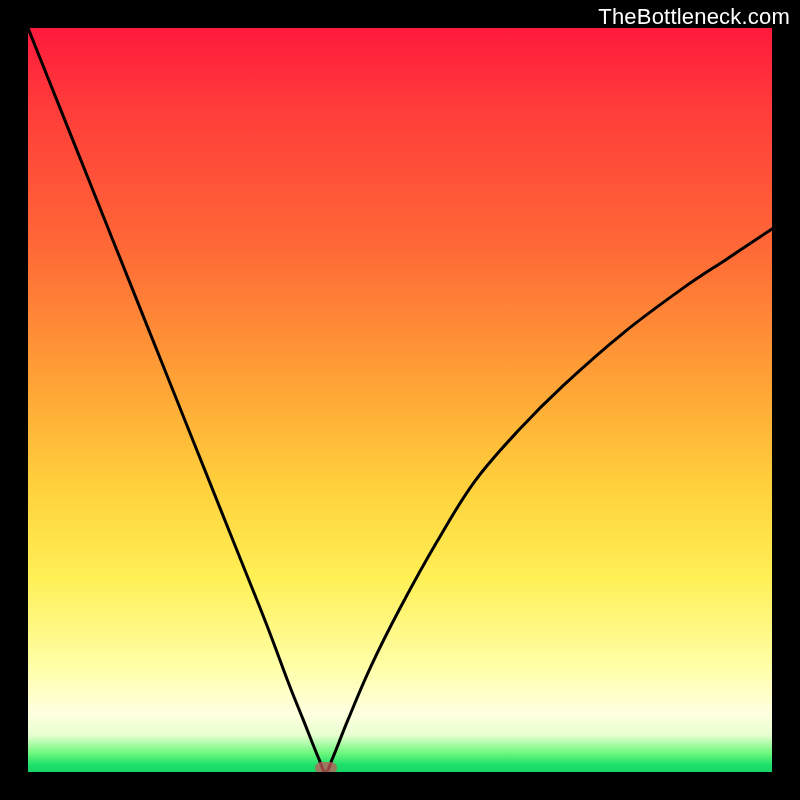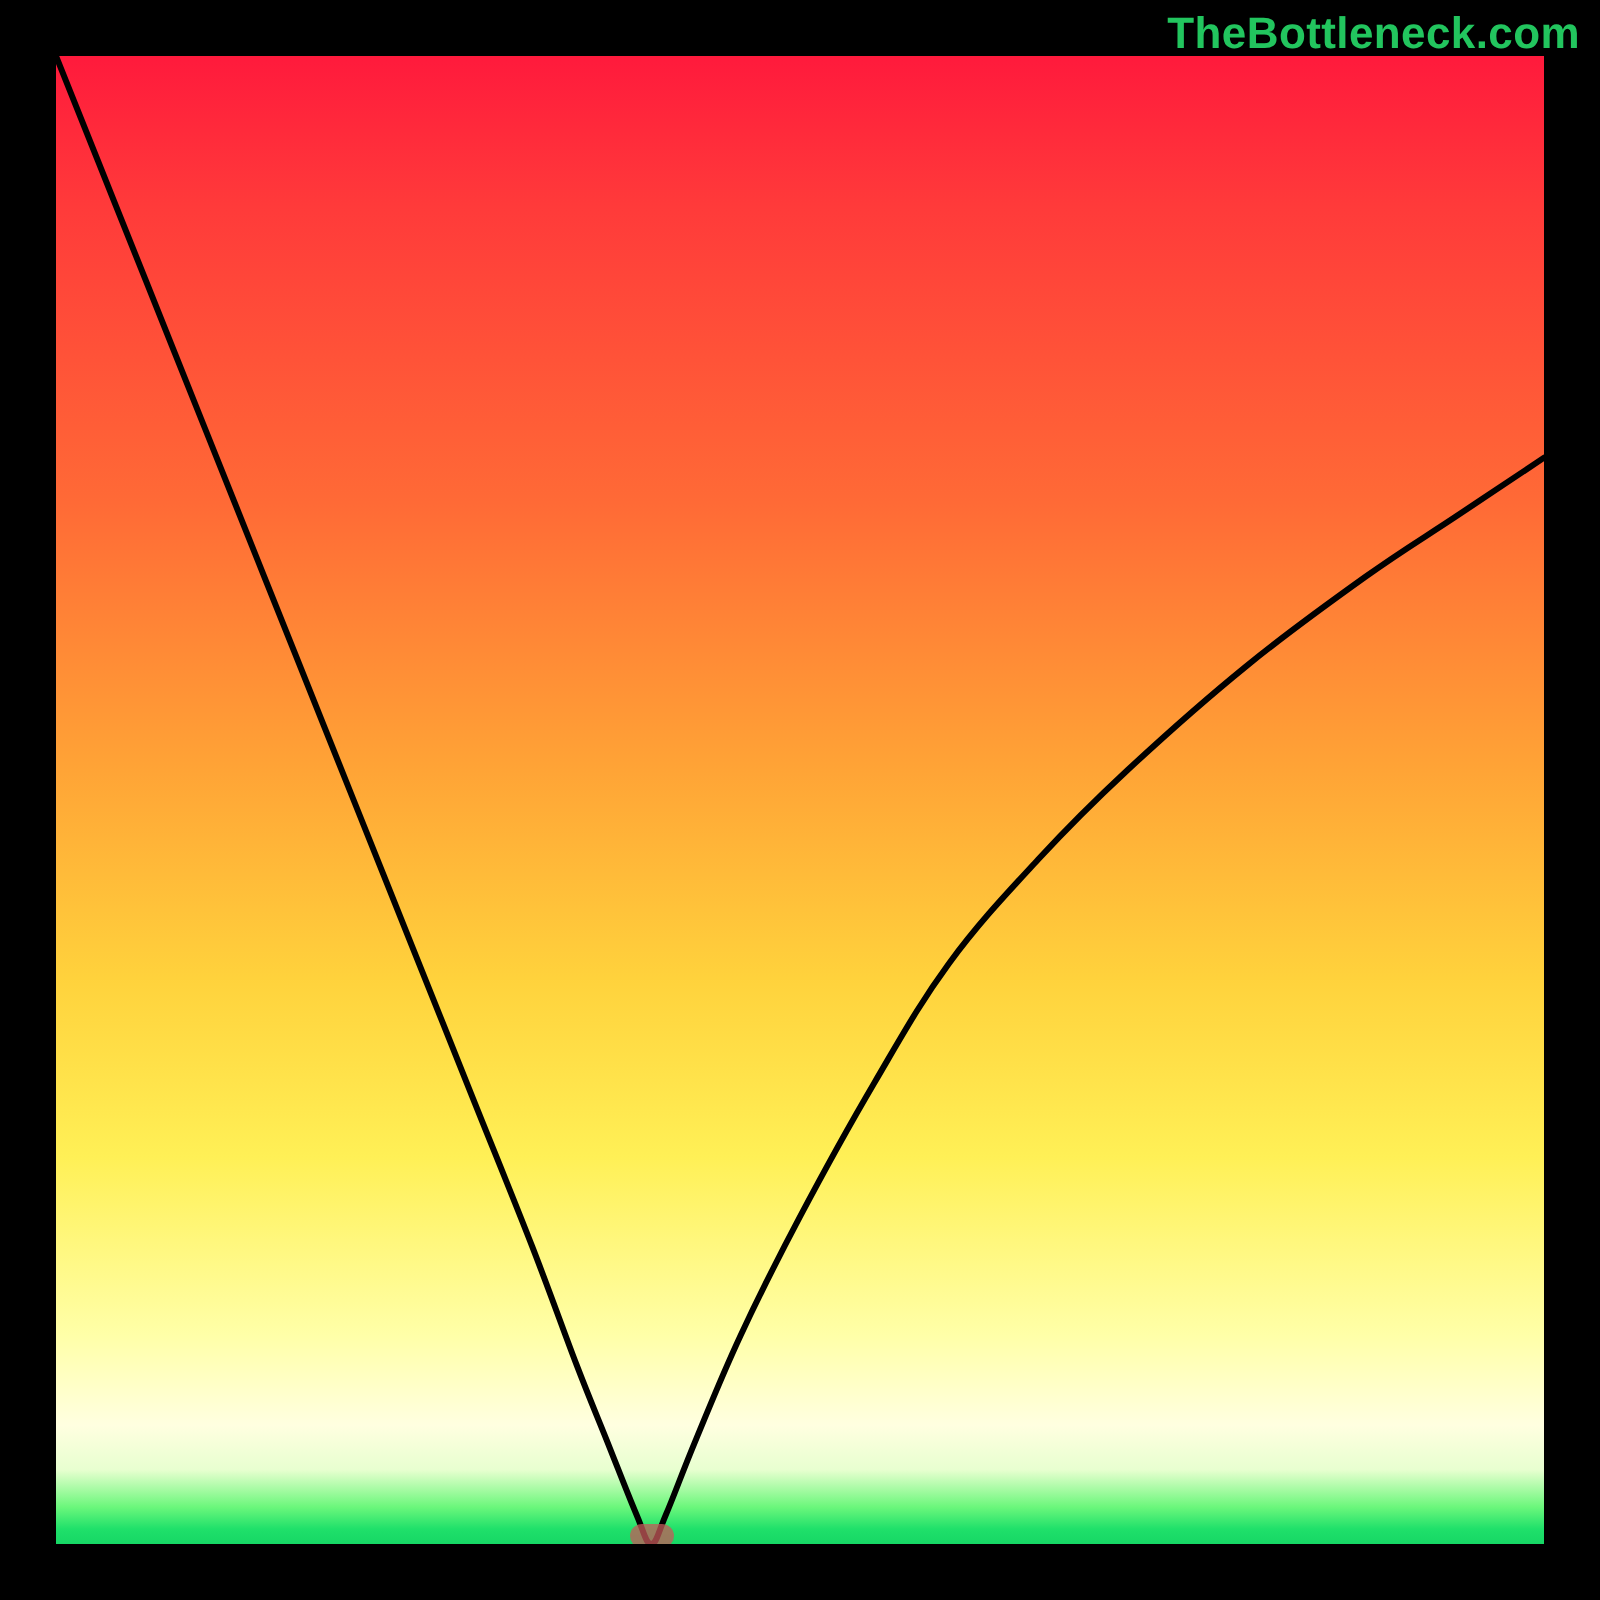--- a/index.html
+++ b/index.html
@@ -57,23 +57,23 @@
     height: 12px;
     border-radius: 6px;
     background: #c55a5a; 
     opacity: 0.75;
     transform: translate(-50%, -50%);
   }
   .watermark {
     position: absolute;
     top: 4px;
     right: 10px;
-    color: #22c55e;
+    color: #ffffff;
     font-size: 22px;
-    font-weight: 700;
+    font-weight: 400;
     letter-spacing: 0.2px;
   }
 </style>
 </head>
 <body>
 
 <div class="frame">
 
   <div class="plot-area">
     <div class="gradient"></div>

